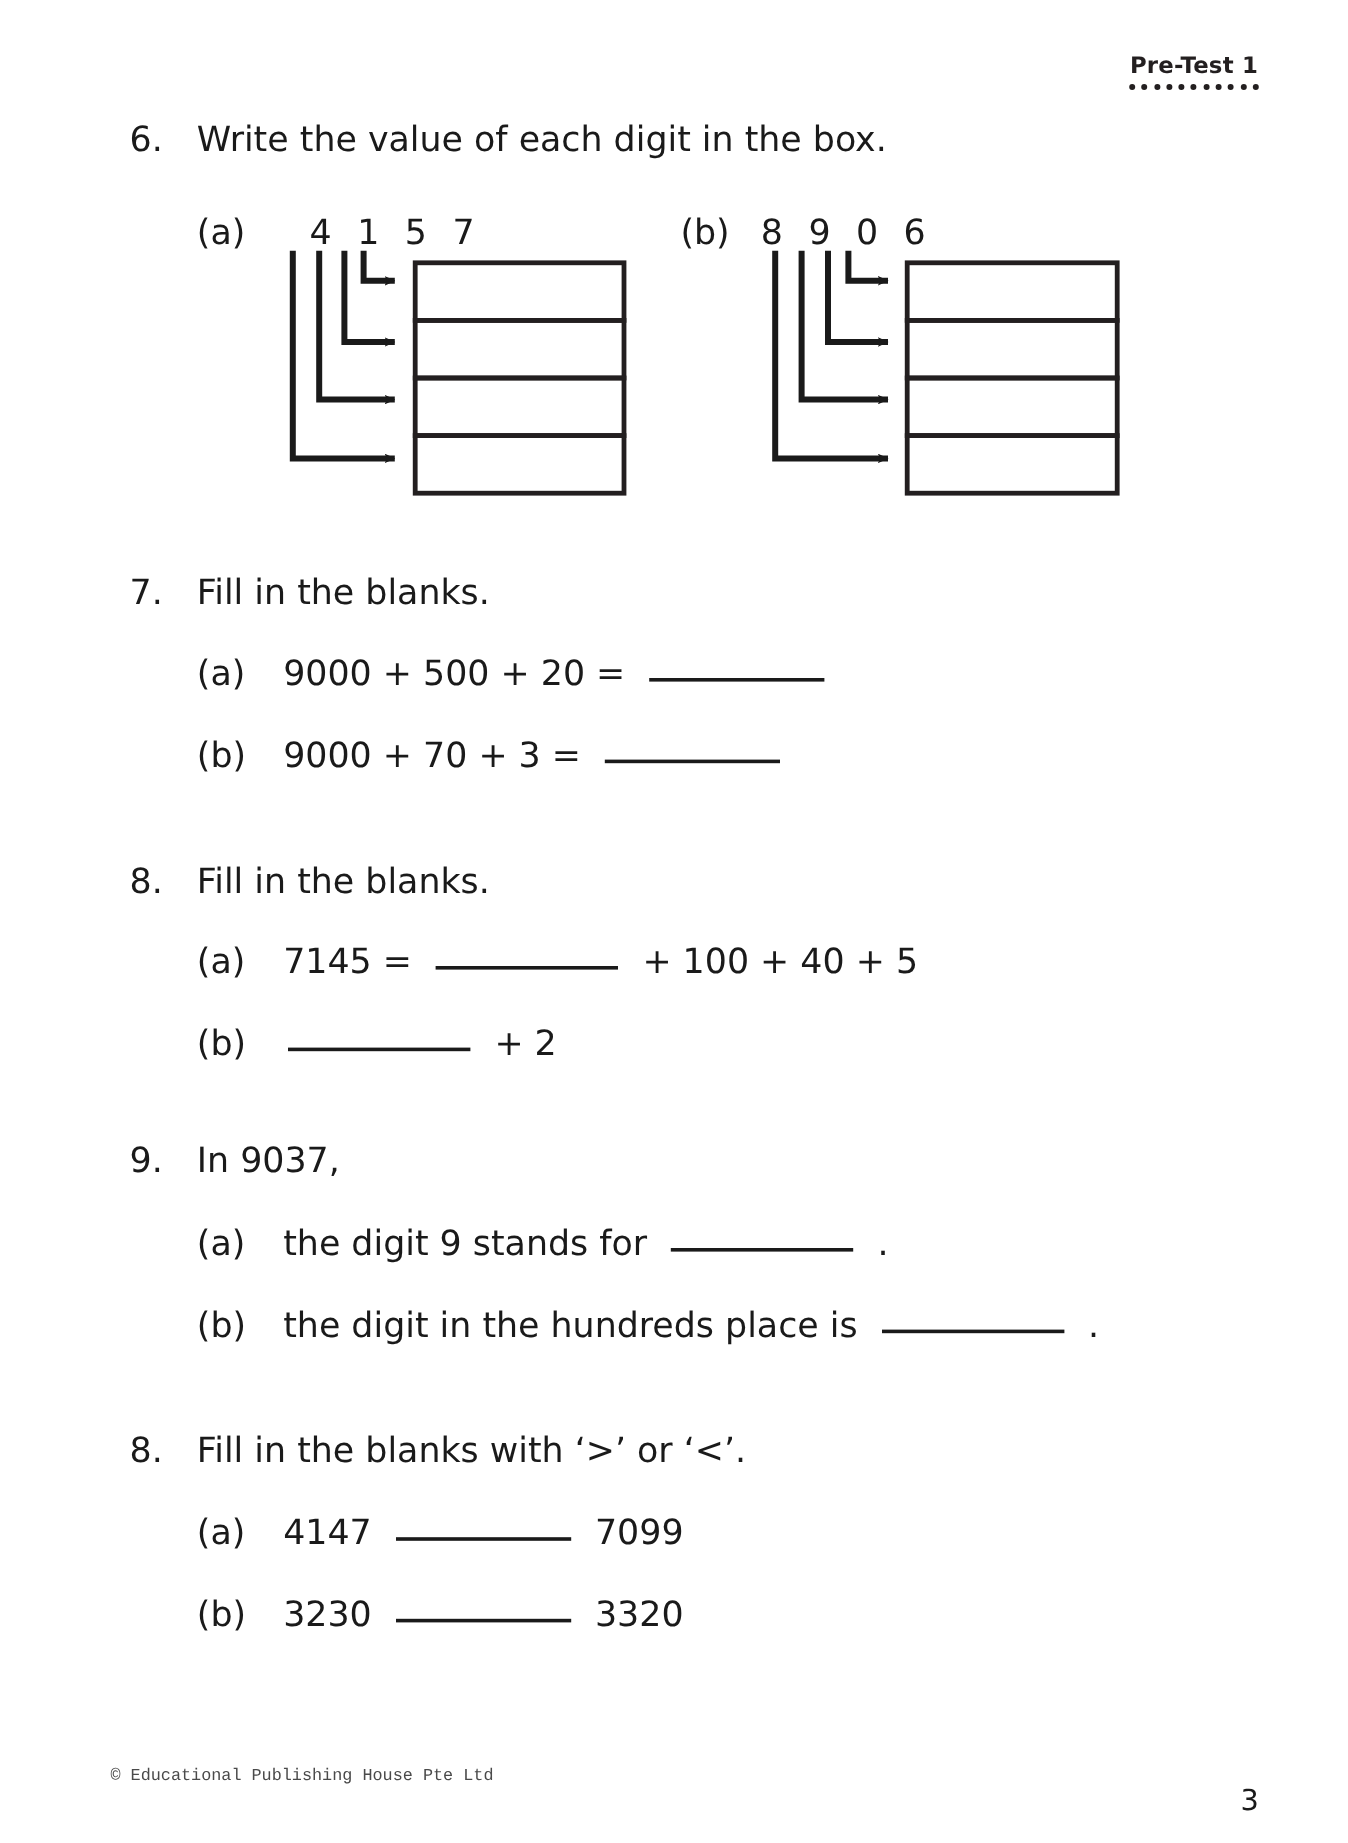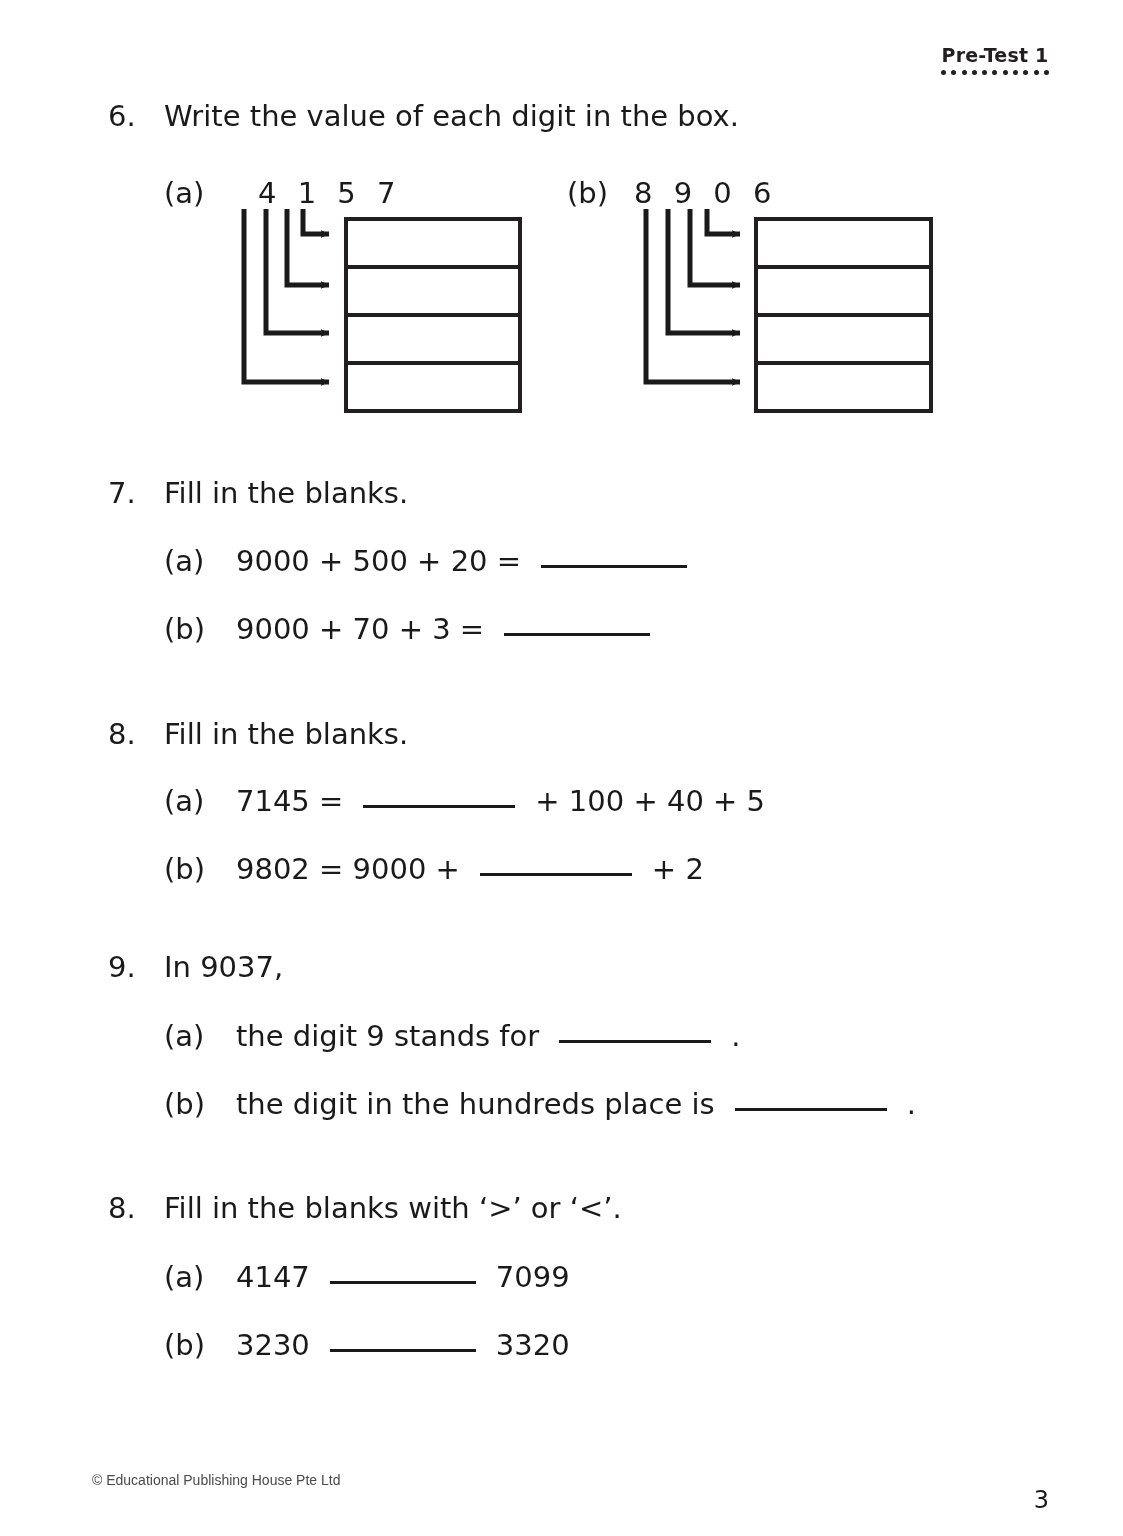--- a/index.html
+++ b/index.html
@@ -128,21 +128,21 @@
     top: 0;
   }
 
   
   .footer-copy {
     position: absolute;
     left: 88px;
     top: 1472px;
     font-size: 14px;
     color: #4a4a4a;
-    font-family: Liberation Sans, sans-serif;
+    font-family: Liberation Mono, monospace;
   }
   .footer-page {
     position: absolute;
     right: 78px;
     top: 1486px;
     font-size: 24px;
     color: #1a1a1a;
   }
 </style>
 </head>
@@ -267,21 +267,20 @@
         <span class="blank w2"></span>
         <span>+ 100 + 40 + 5</span>
       </span>
     </div>
   </div>
 
   <div class="q-block" style="top:853px;">
     <div class="part-row">
       <span class="part-label">(b)</span>
       <span class="part-body">
-        <span>9802 = 9000 +</span>
         <span class="blank w2"></span>
         <span>+ 2</span>
       </span>
     </div>
   </div>
 
   <div class="q-block" style="top:951px;">
     <div class="q-head">
       <span class="q-num">9.</span>
       <span class="q-text">In 9037,</span>

